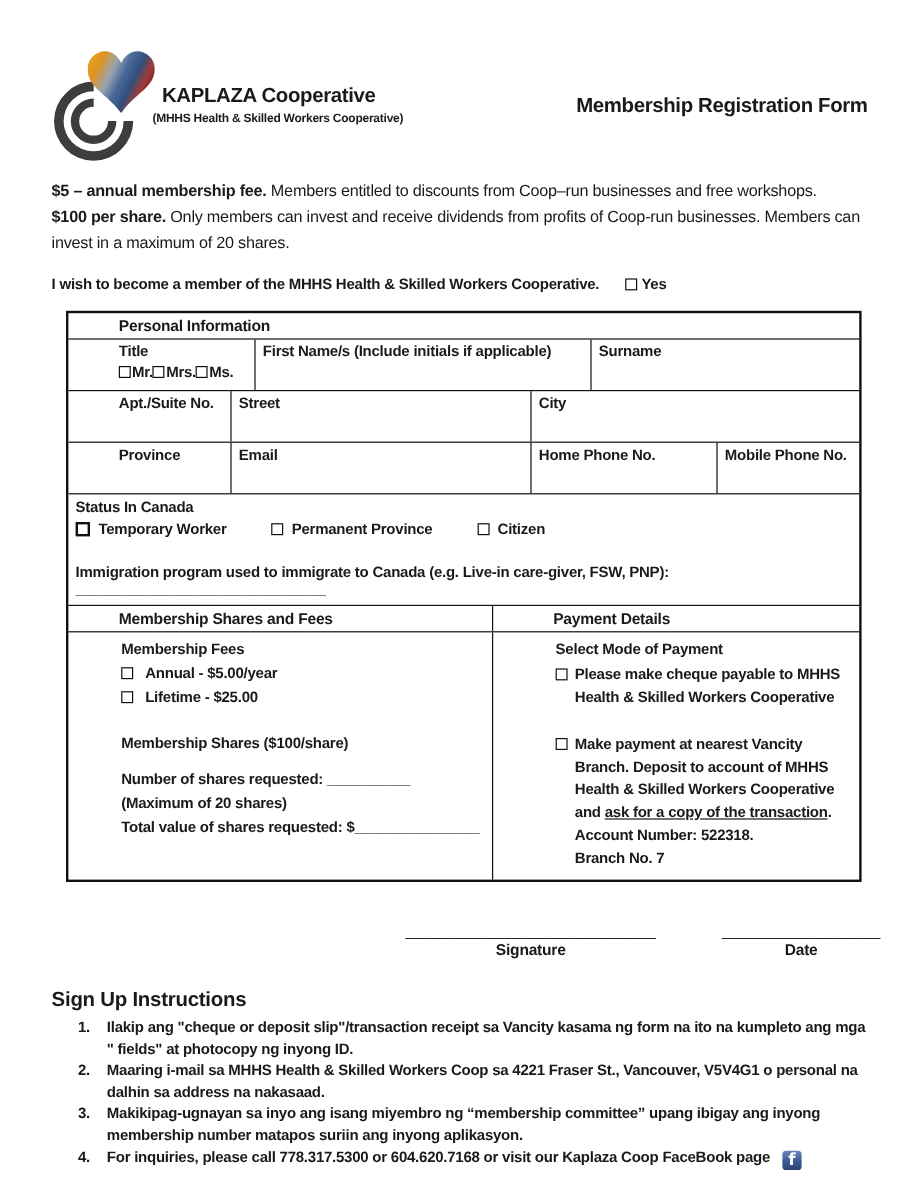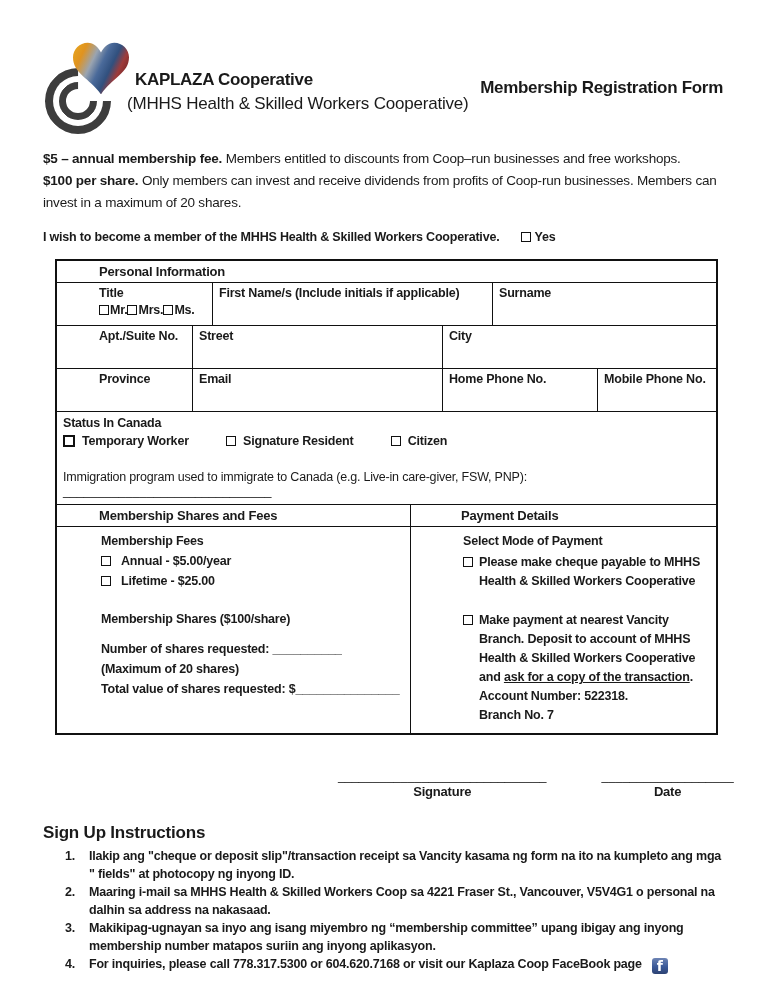--- a/index.html
+++ b/index.html
@@ -16,21 +16,21 @@
   .header { position:relative; height:96px; }
   .logo { position:absolute; left:2px; top:4px; width:86px; height:92px; }
   .ring { position:absolute; border-radius:50%; border-style:solid; border-color:#3d3d3d; }
   .ring-outer { left:0; top:26px; width:66px; height:66px; border-width:8px;
     border-top-color:transparent; transform:rotate(45deg); }
   .ring-inner { left:14px; top:40px; width:38px; height:38px; border-width:7px;
     border-top-color:transparent; transform:rotate(45deg); }
   .heart { position:absolute; left:28px; top:0; }
   .org-block { margin-left:92px; padding-top:32px; }
   .org-name { font-size:17px; font-weight:700; letter-spacing:-0.3px; }
-  .org-sub { font-size:17px; font-weight:400; margin-top:4px; margin-left:-8px; }
+  .org-sub { font-size:10px; font-weight:700; margin-top:4px; margin-left:-8px; }
   .form-title { position:absolute; right:0; top:40px; font-size:17px; font-weight:700; letter-spacing:-0.3px; }
 
   
   .intro { margin-top:14px; font-size:13.5px; line-height:22px; width:690px; }
   .intro b { font-weight:700; }
   .wish-line { margin-top:16px; font-size:12.5px; font-weight:700; }
   .wish-line .gap { display:inline-block; width:22px; }
 
   
   .cb { display:inline-block; width:10px; height:10px; border:1.5px solid #111;
@@ -48,21 +48,21 @@
   .r-addr { grid-template-columns:100px 250px 155px 1fr; }
   .r-name .cell, .r-addr .cell { min-height:42px; }
   .title-opts { margin-top:3px; font-weight:700; white-space:nowrap; }
   .title-opts .cb { margin-right:1px; }
 
   .status-block { padding:4px 6px 6px 6px; border-bottom:1.5px solid #111; }
   .status-label { font-weight:700; }
   .status-opts { margin-top:4px; font-weight:700; }
   .status-opts .opt { margin-right:34px; }
   .status-opts .cb { margin-right:7px; }
-  .immigration { margin-top:22px; font-weight:400; }
+  .immigration { margin-top:22px; font-weight:700; }
 
   .r-split { grid-template-columns:318px 1fr;gap:44px; }
   .shares-cell { min-height:163px; padding:4px 8px 8px 8px; }
   .line { line-height:20px; font-weight:600; }
   .bold-line { font-weight:700; line-height:20px; }
   .sp-sm { height:10px; } .sp-md { height:18px; }
   .fee-opt .cb { margin-right:10px; }
 
   .pay-opt { display:flex; margin-top:2px; line-height:19px; font-weight:700; }
   .pay-opt .cb { flex:0 0 auto; margin:4px 6px 0 0; }
@@ -156,21 +156,21 @@
       <div class="cell"><span>Province</span></div>
       <div class="cell"><span>Email</span></div>
       <div class="cell"><span>Home Phone No.</span></div>
       <div class="cell"><span>Mobile Phone No.</span></div>
     </div>
 
     <div class="status-block">
       <div class="status-label">Status In Canada</div>
       <div class="status-opts">
         <span class="opt"><span class="cb cb-bold"></span><span>Temporary Worker</span></span>
-        <span class="opt"><span class="cb"></span><span>Signature Resident</span></span>
+        <span class="opt"><span class="cb"></span><span>Permanent Province</span></span>
         <span class="opt"><span class="cb"></span><span>Citizen</span></span>
       </div>
       <div class="immigration"><span>Immigration program used to immigrate to Canada (e.g. Live-in care-giver, FSW, PNP): </span><span class="sig-line">______________________________</span></div>
     </div>
 
     <div class="trow r-split">
       <div class="cell sec-head">Membership Shares and Fees</div>
       <div class="cell sec-head">Payment Details</div>
     </div>
 

